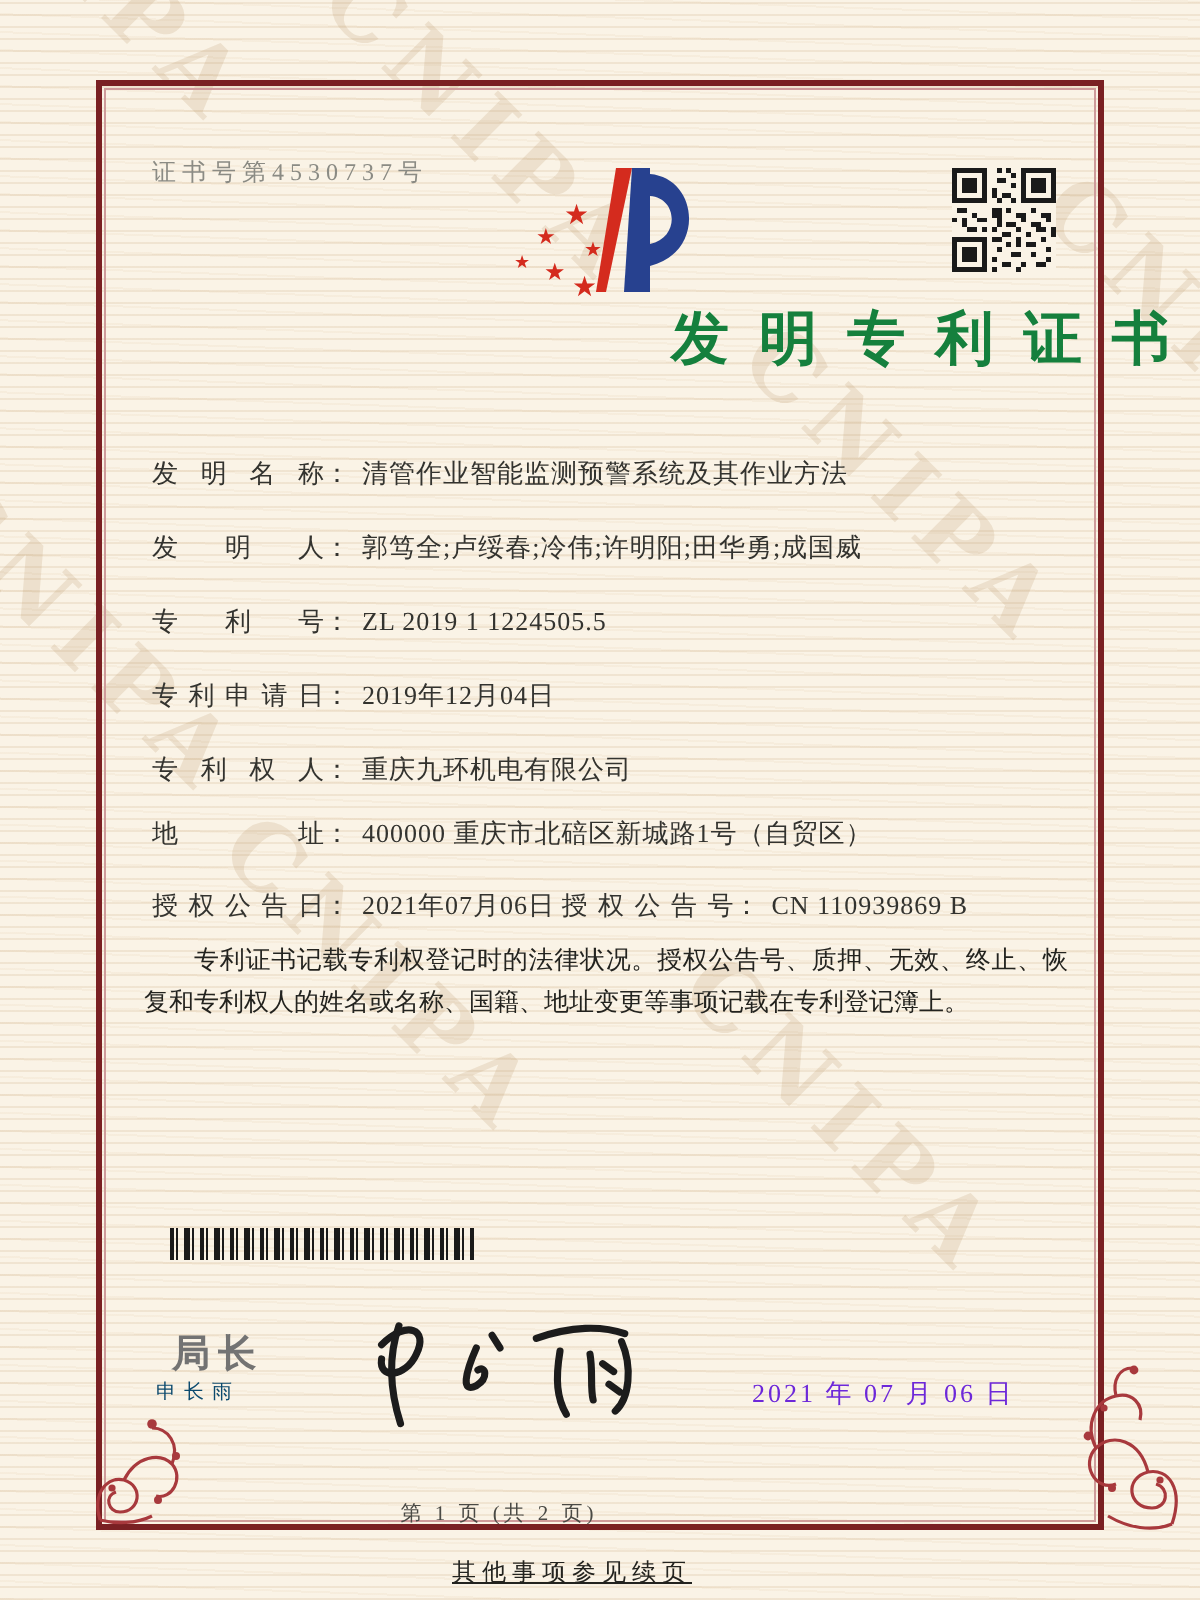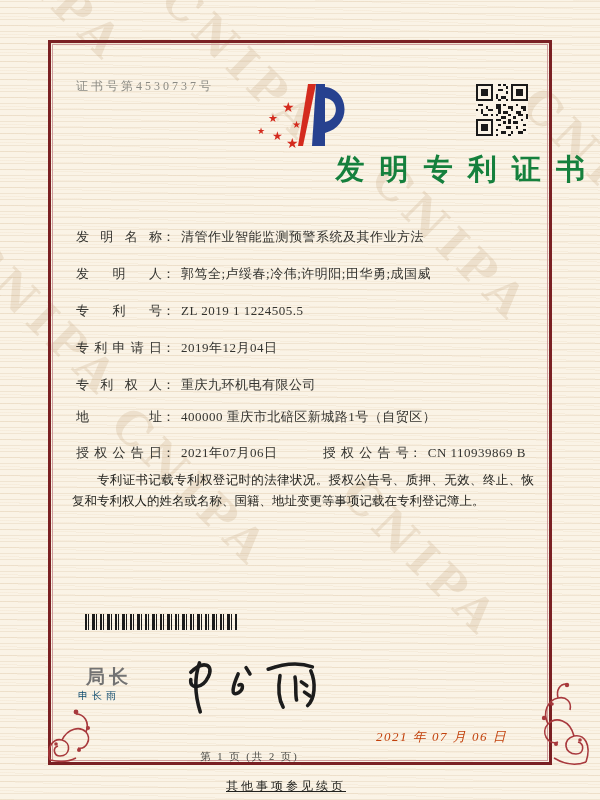--- a/index.html
+++ b/index.html
@@ -41,36 +41,36 @@
     font-family:"DejaVu Serif","Liberation Serif",serif;
   }
   .fields{position:absolute;left:76px;top:0;z-index:3;width:460px;}
   .frow{position:absolute;left:0;white-space:nowrap;font-size:13px;color:#33332f;}
   .flabel{
     display:inline-block;width:86px;text-align:justify;text-align-last:justify;
     vertical-align:bottom;
   }
   .fcolon{display:inline-block;margin-right:6px;}
   .fvalue{letter-spacing:.5px;}
-  .grant-no{margin-left:42px;}
+  .grant-no{}
   .bodytext{
     position:absolute;left:72px;top:470px;width:462px;z-index:3;
     font-size:12.5px;line-height:21px;text-align:justify;color:#23231f;
   }
   .bodytext p{margin:0;text-indent:2em;}
   .barcode{
     position:absolute;left:85px;top:614px;width:153px;height:16px;z-index:3;
     background-image:repeating-linear-gradient(90deg,
       #1a1a1a 0 2px,transparent 2px 3px,#1a1a1a 3px 4px,transparent 4px 7px,
       #1a1a1a 7px 10px,transparent 10px 11px,#1a1a1a 11px 12px,transparent 12px 15px);
   }
   .sig-title{position:absolute;left:86px;top:664px;z-index:3;font-size:19px;letter-spacing:4px;color:#737373;font-weight:bold;}
   .sig-name{position:absolute;left:78px;top:689px;z-index:3;font-size:10px;letter-spacing:4px;color:#0c4a6e;}
   .sig-script{position:absolute;left:175px;top:646px;z-index:3;}
-  .issue-date{position:absolute;left:376px;top:728px;z-index:3;font-size:13px;letter-spacing:1.5px;color:#c2410c;font-style:italic;}
+  .issue-date{position:absolute;left:376px;top:688px;z-index:3;font-size:13px;letter-spacing:1.5px;color:#6d28d9;}
   .page-no{
     position:absolute;left:0;top:750px;width:499px;z-index:3;text-align:center;
     font-size:10.5px;letter-spacing:2px;color:#4a4a45;
   }
   .footer-note{
     position:absolute;left:0;top:778px;width:572px;z-index:3;text-align:center;
     font-size:12px;letter-spacing:3px;color:#23231f;text-decoration:underline;
   }
   .orn{position:absolute;z-index:4;pointer-events:none;}
   .orn-bl{left:44px;top:698px;}

